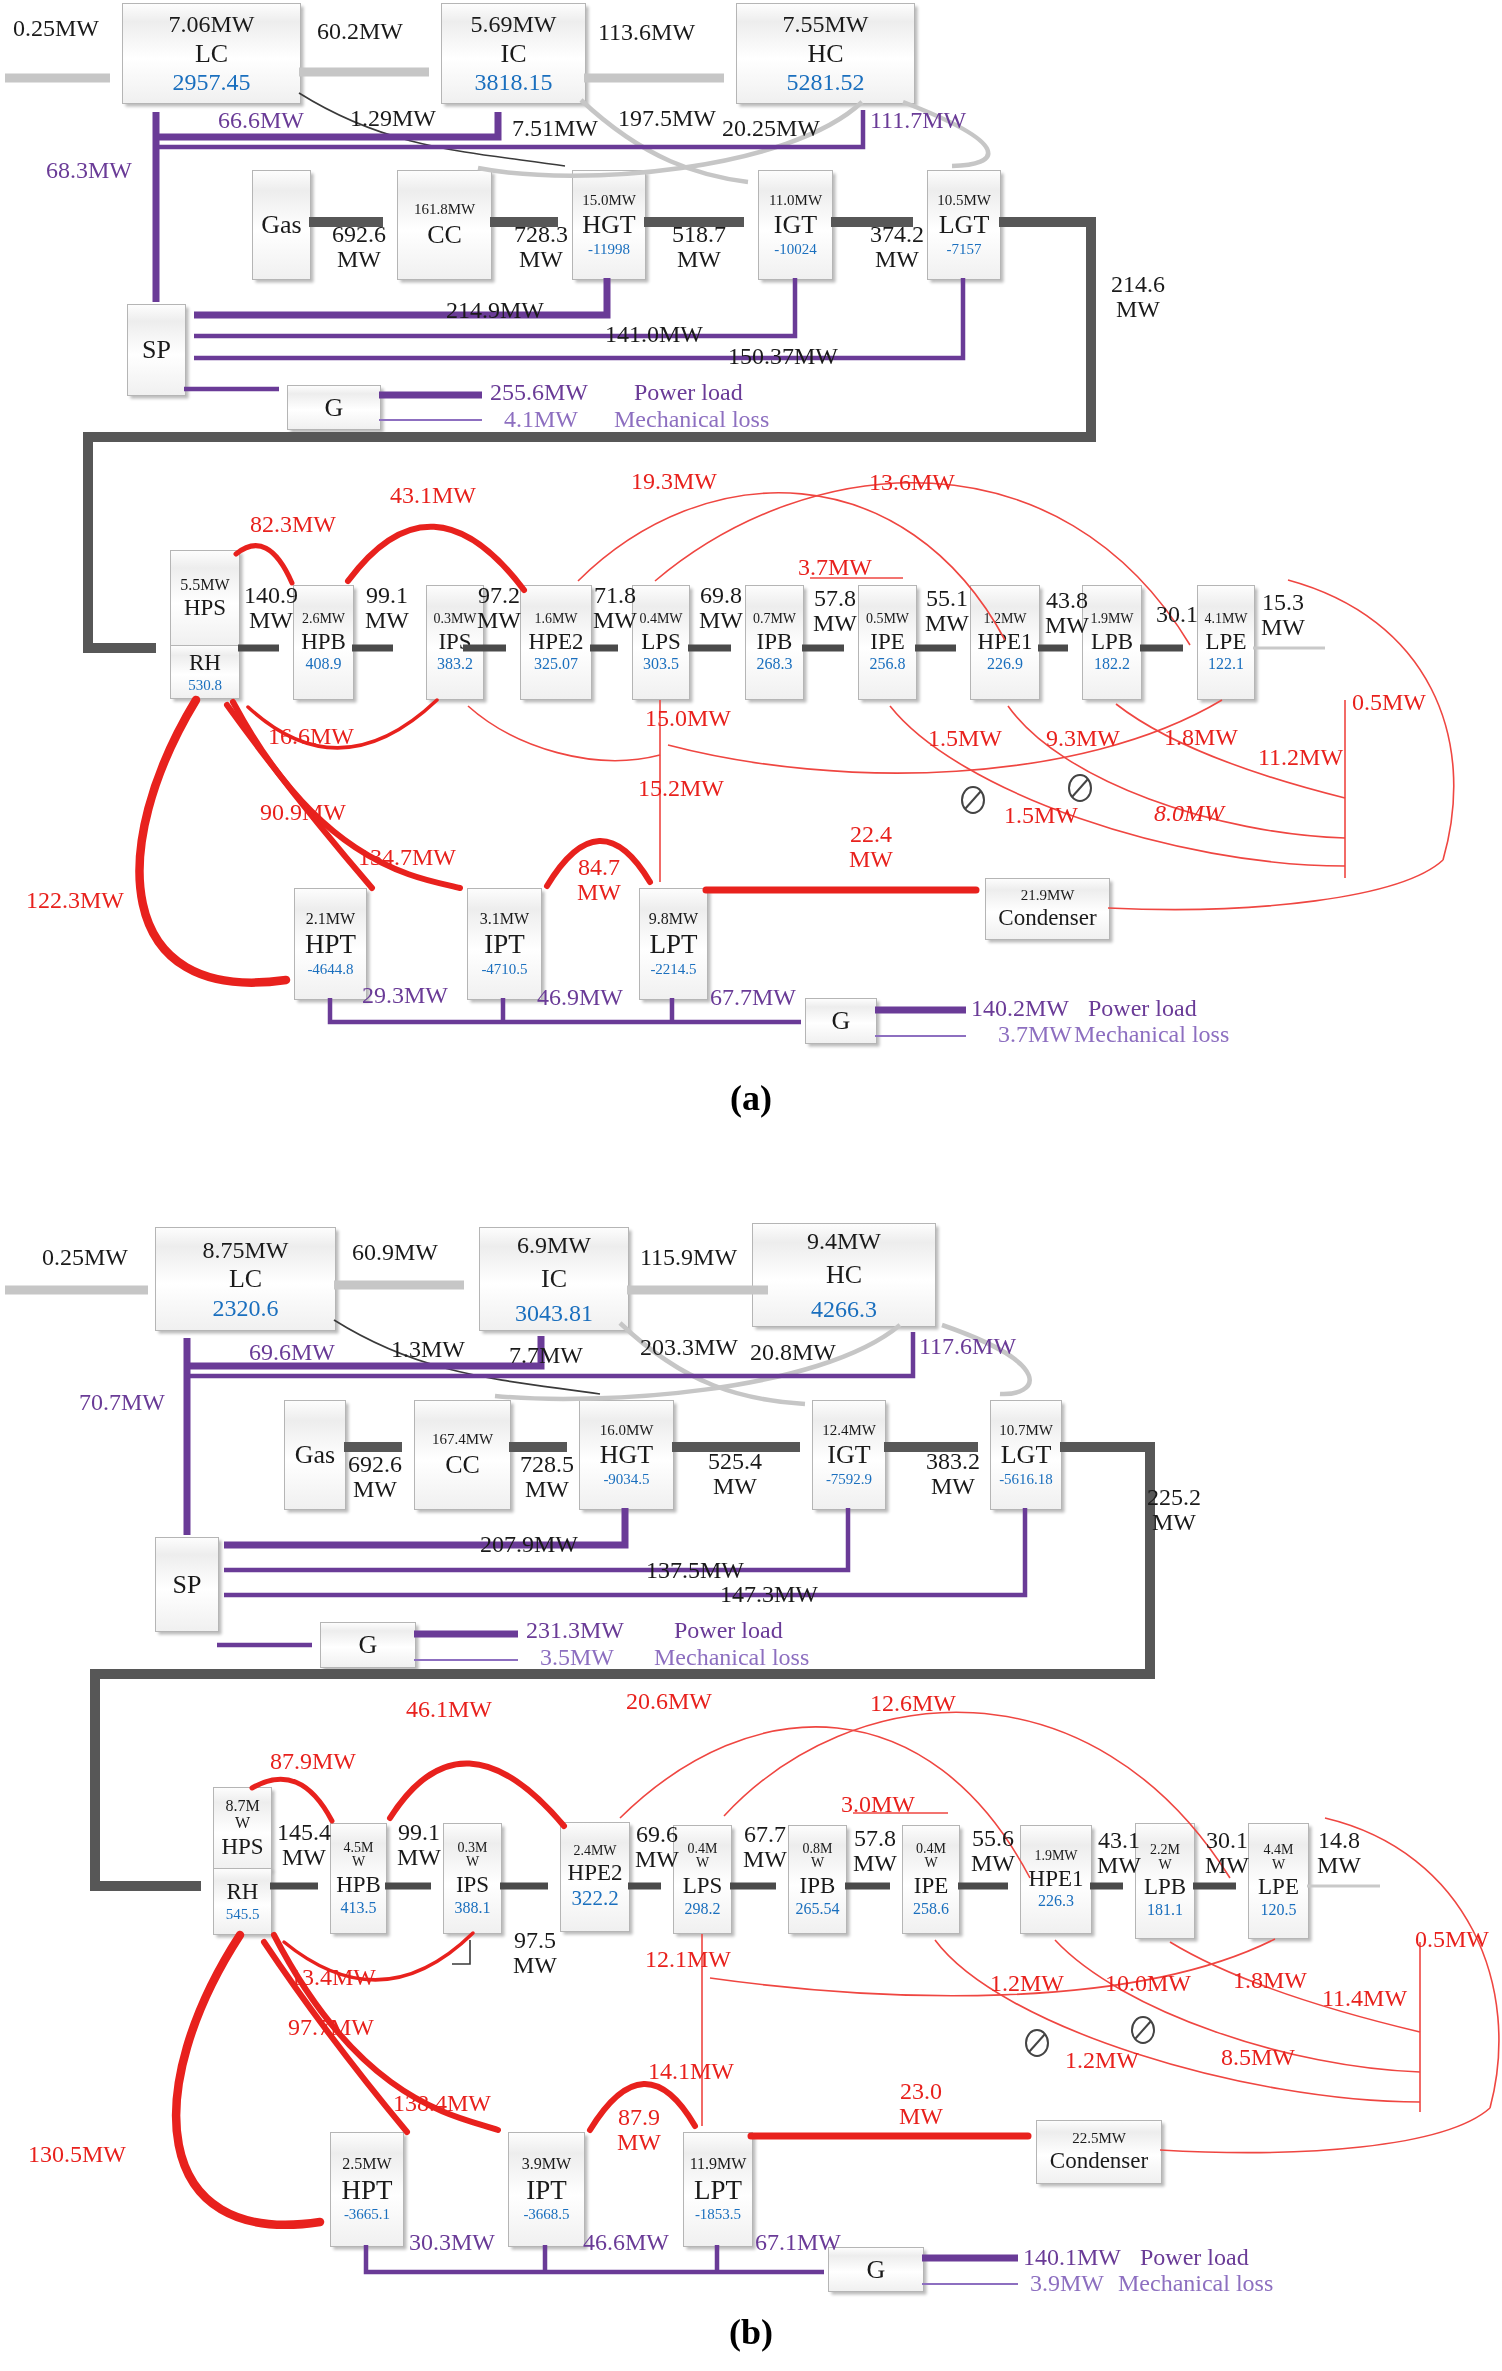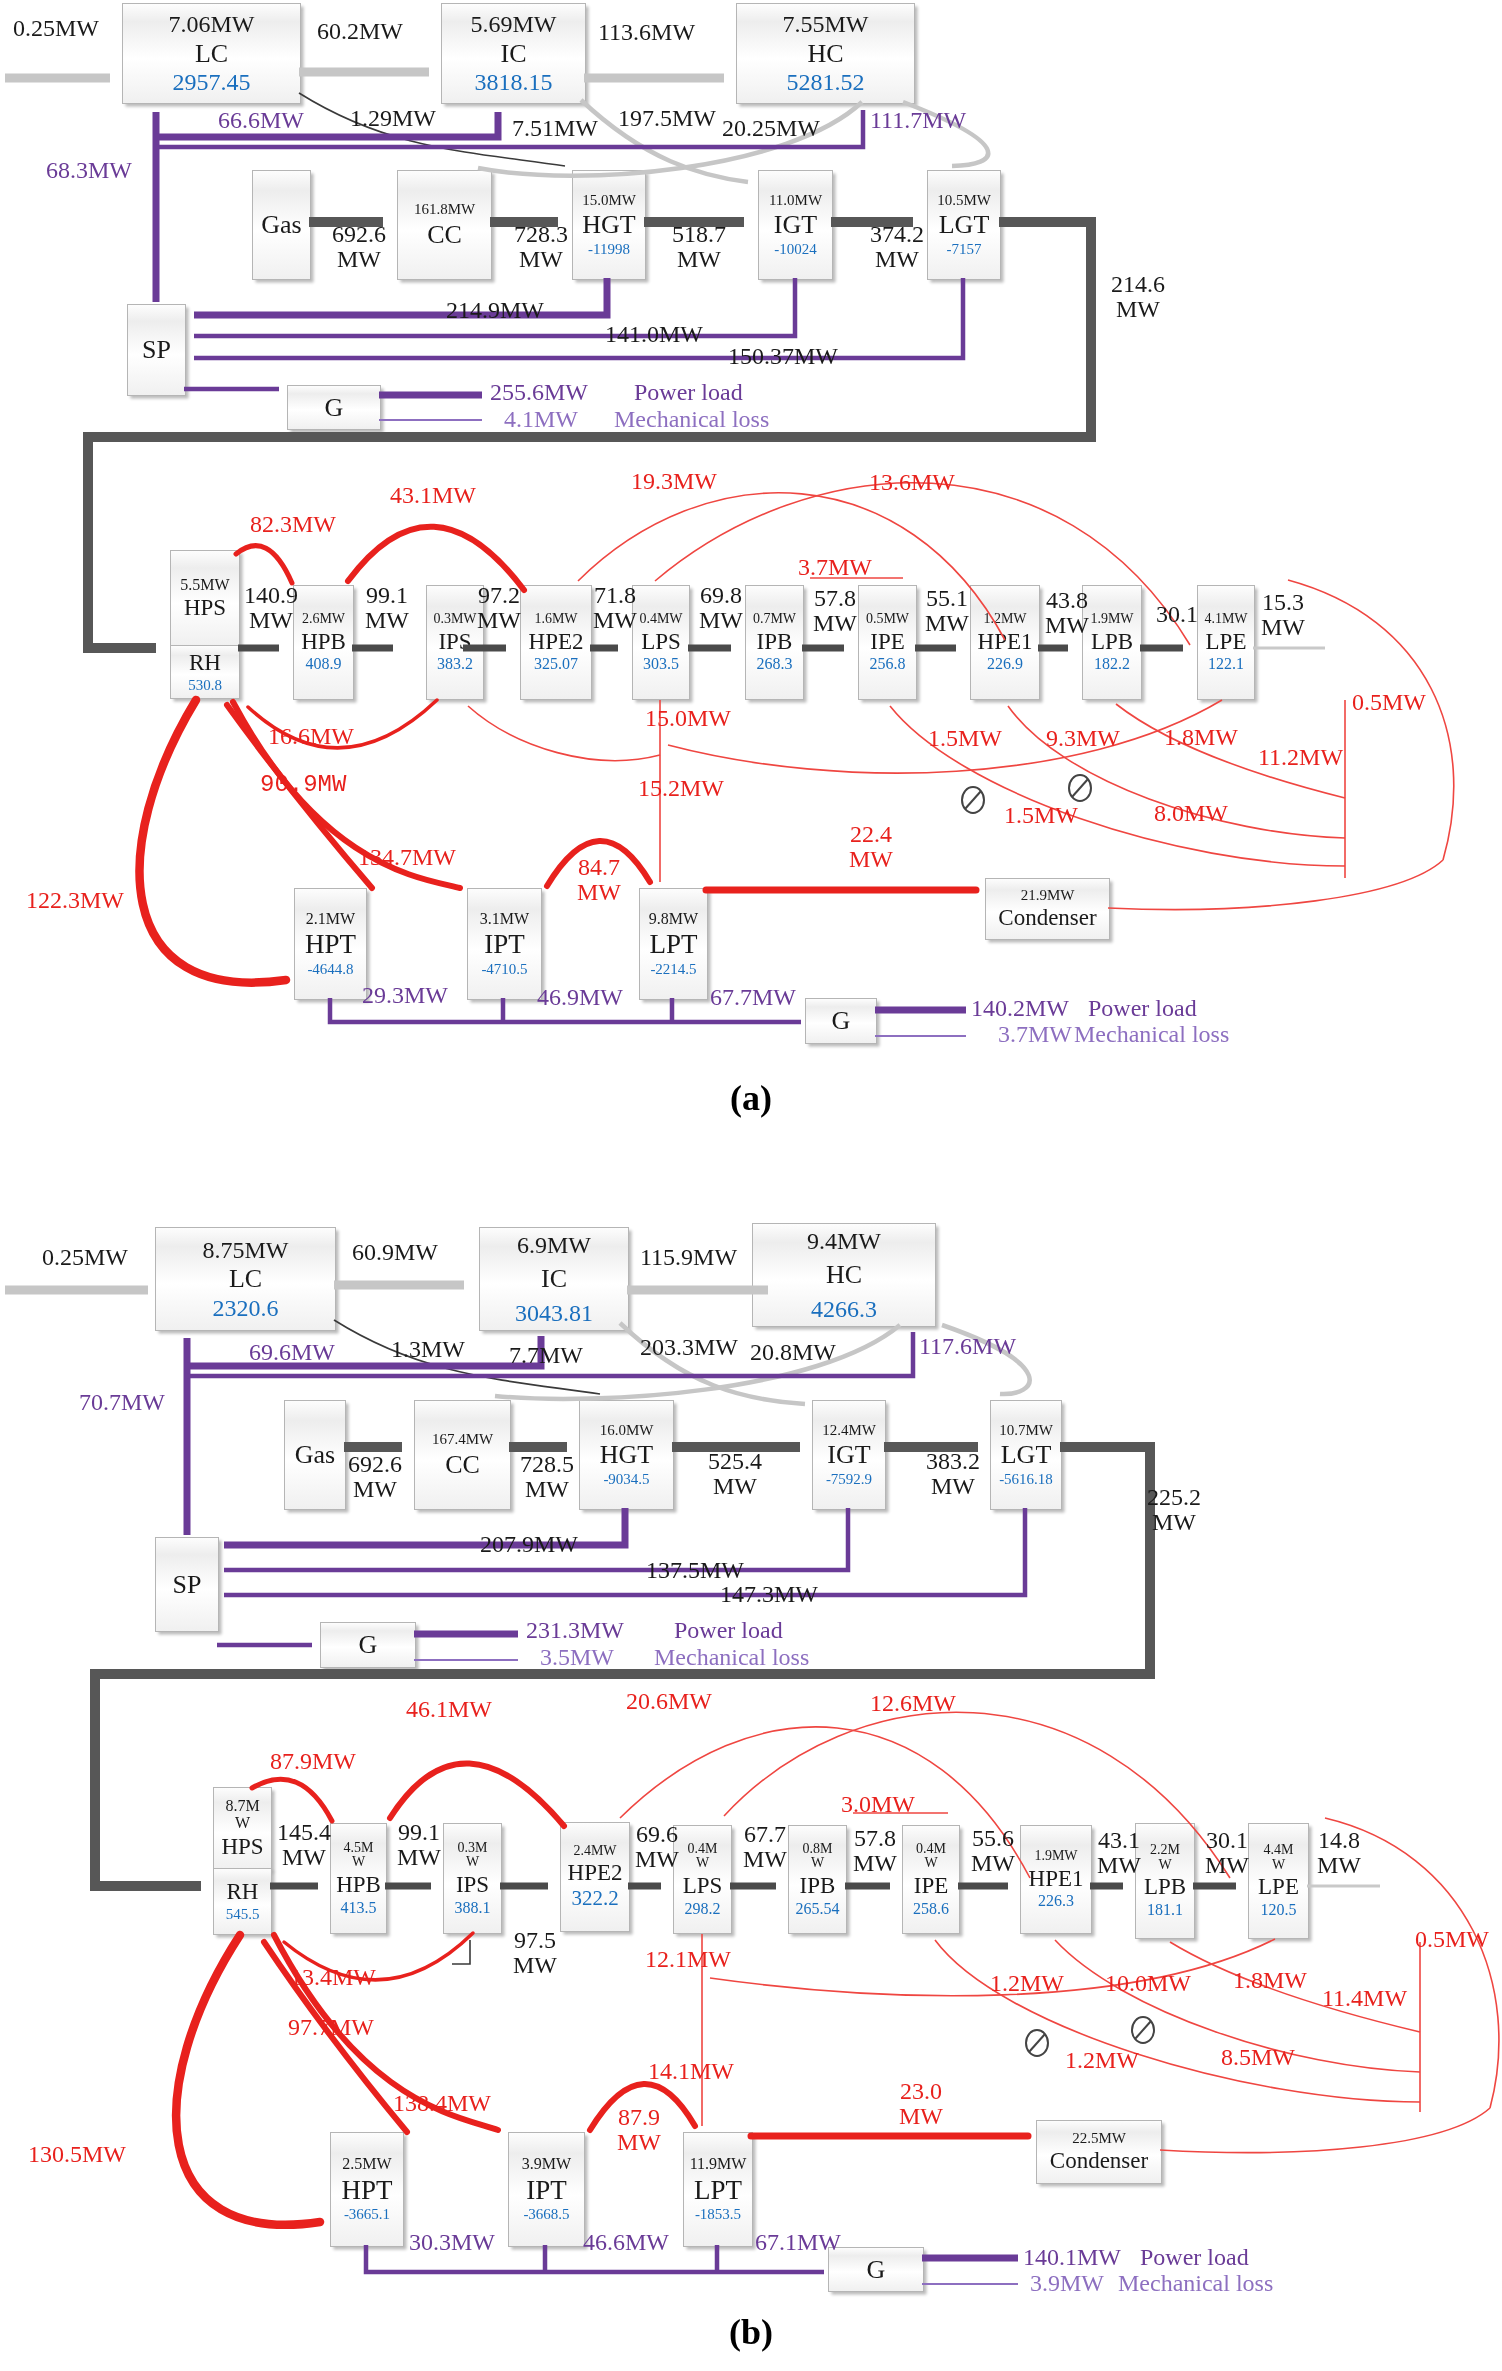--- a/index.html
+++ b/index.html
@@ -367,35 +367,35 @@
 MW</div>
     <div class="lbl c" style="left: 910px; top: 586px; width: 74px;">55.1
 MW</div>
     <div class="lbl c" style="left: 1030px; top: 588px; width: 74px;">43.8
 MW</div>
     <div class="lbl c" style="left: 1142px; top: 602px; width: 70px;">30.1</div>
     <div class="lbl c" style="left: 1246px; top: 590px; width: 74px;">15.3
 MW</div>
     <div class="lbl r" style="left: 798px; top: 555px;">3.7MW</div>
     <div class="lbl r" style="left: 268px; top: 724px;">16.6MW</div>
-    <div class="lbl r" style="left: 260px; top: 772px; font-family: Liberation Mono, monospace;">90.9MW</div>
+    <div class="lbl r" style="left: 260px; top: 800px;">90.9MW</div>
     <div class="lbl r" style="left: 645px; top: 706px;">15.0MW</div>
     <div class="lbl r" style="left: 638px; top: 776px;">15.2MW</div>
     <div class="lbl r" style="left: 26px; top: 888px;">122.3MW</div>
     <div class="lbl r" style="left: 358px; top: 845px;">134.7MW</div>
     <div class="lbl r c" style="left: 556px; top: 855px; width: 86px;">84.7
 MW</div>
     <div class="lbl r c" style="left: 830px; top: 822px; width: 82px;">22.4
 MW</div>
     <div class="lbl r" style="left: 928px; top: 726px;">1.5MW</div>
     <div class="lbl r" style="left: 1046px; top: 726px;">9.3MW</div>
     <div class="lbl r" style="left: 1164px; top: 725px;">1.8MW</div>
     <div class="lbl r" style="left: 1258px; top: 745px;">11.2MW</div>
     <div class="lbl r" style="left: 1004px; top: 803px;">1.5MW</div>
-    <div class="lbl r" style="left: 1154px; top: 801px;">8.0MW</div>
+    <div class="lbl r" style="left: 1154px; top: 801px; font-style: italic;">8.0MW</div>
     <div class="lbl r" style="left: 1352px; top: 690px;">0.5MW</div>
     <div class="lbl p" style="left: 362px; top: 983px;">29.3MW</div>
     <div class="lbl p" style="left: 537px; top: 985px;">46.9MW</div>
     <div class="lbl p" style="left: 710px; top: 985px;">67.7MW</div>
     <div class="lbl p" style="left: 971px; top: 996px;">140.2MW</div>
     <div class="lbl p" style="left: 1088px; top: 996px;">Power load</div>
     <div class="lbl pl" style="left: 998px; top: 1022px;">3.7MW</div>
     <div class="lbl pl" style="left: 1074px; top: 1022px;">Mechanical loss</div>
     <div class="lbl cap" style="left: 0px; top: 1080px; width: 1502px;">(a)</div>
     <div class="box bx-big" style="left: 155px; top: 1227px; width: 179px; height: 102px;">

